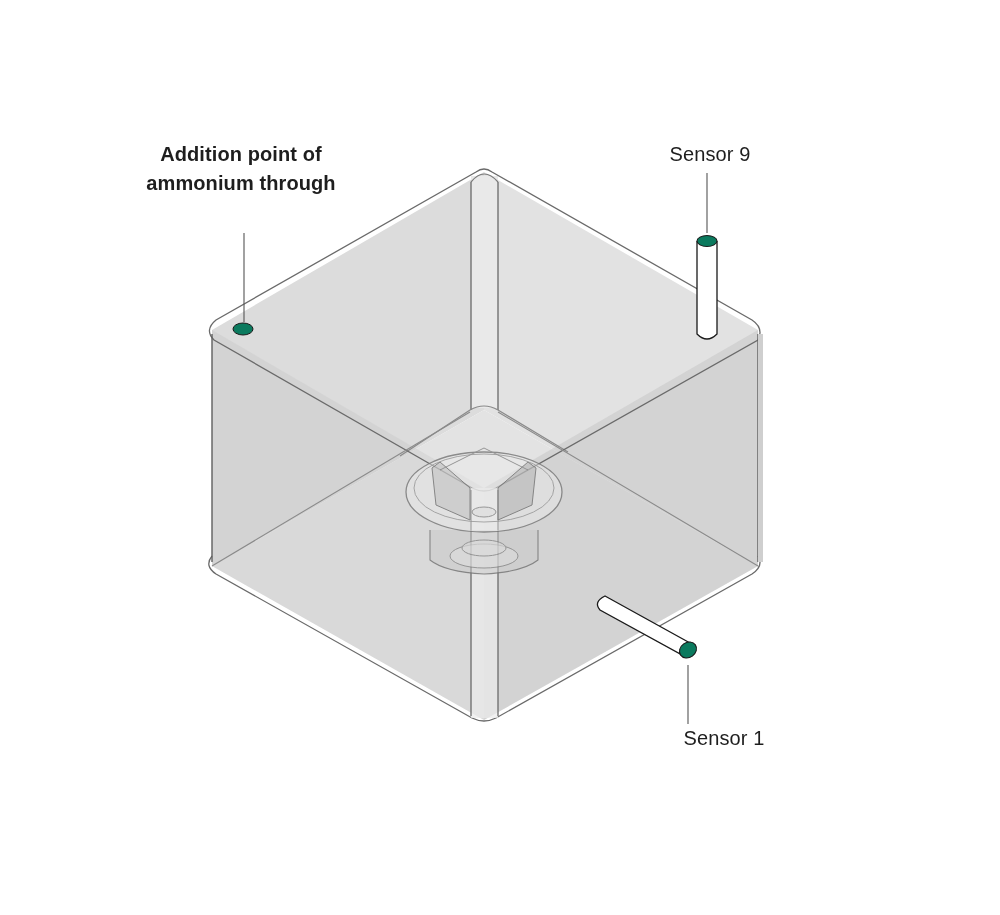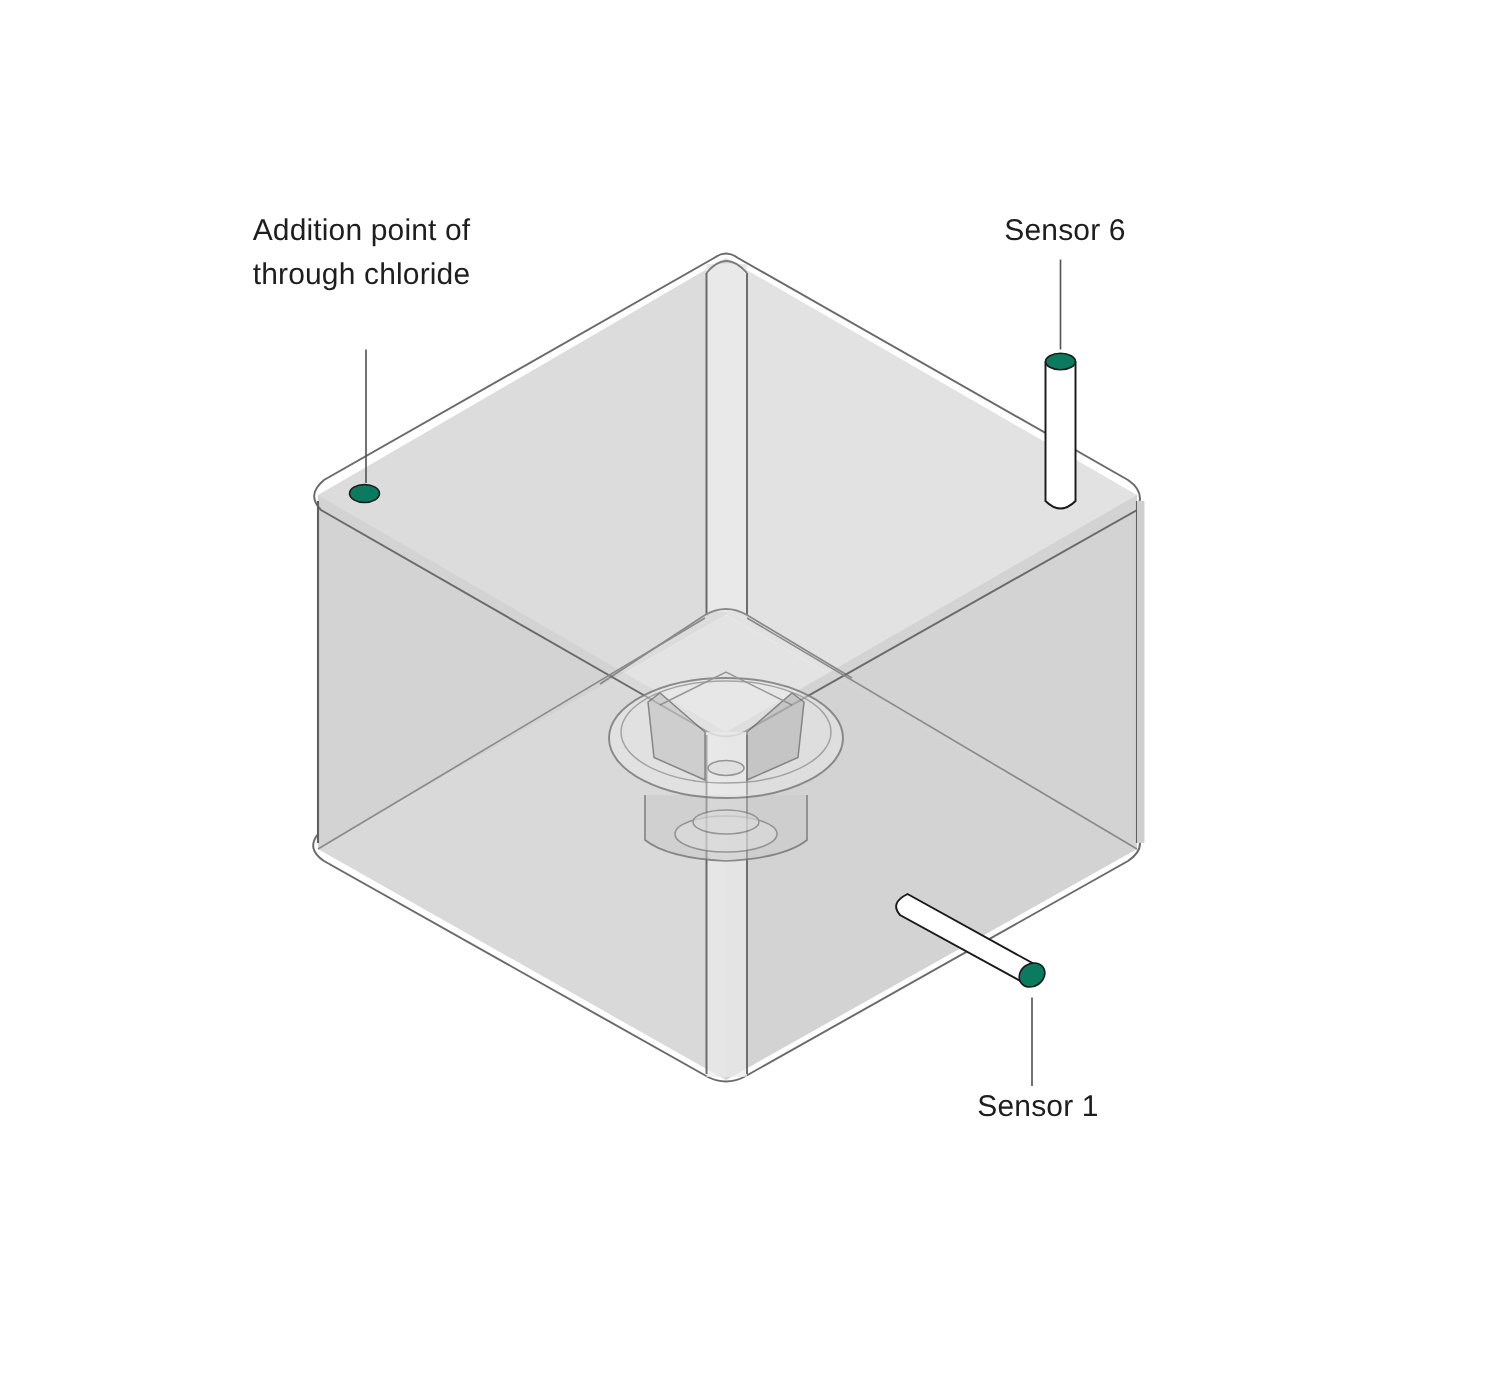--- a/index.html
+++ b/index.html
@@ -1,24 +1,24 @@
 <!DOCTYPE html>
 <html><head>
   <meta charset="utf-8">
   <style>
     html, body { margin: 0; padding: 0; background: #ffffff; }
     body { width: 1000px; height: 915px; position: relative; overflow: hidden;
            font-family: "Liberation Sans", "DejaVu Sans", sans-serif; }
     #figure { position: absolute; left: 0; top: 0; width: 1000px; height: 915px; }
     .label { position: absolute; color: #1e1e1e; font-size: 20px; line-height: 29px;
              text-align: center; white-space: nowrap; letter-spacing: 0.1px; }
-    .label span { display: block; }
+    .label span { display: block; font-weight: bold; }
     #label-addition { left: 131px; top: 140px; width: 220px; }
     #label-sensor2 { left: 650px; top: 140px; width: 120px; }
-    #label-sensor1 { left: 632px; top: 724px; width: 120px; }
+    #label-sensor1 { left: 664px; top: 724px; width: 120px; }
   </style>
 </head>
 <body>
 
 <div id="figure">
   <svg width="1000" height="915" viewBox="0 0 1000 915" xmlns="http://www.w3.org/2000/svg">
 
     <g>
 
       <polygon points="212,330 484,172 484,410 212,566" fill="#dcdcdc" stroke="none"></polygon>
@@ -79,17 +79,17 @@
 
     <g>
       <path d="M605,596 L690,643 L684,656 L600,610 Q593,602 605,596 Z" fill="#ffffff" stroke="#1a1a1a" stroke-width="1.3"></path>
       <ellipse cx="688" cy="650" rx="7.5" ry="9" transform="rotate(55 688 650)" fill="#0b7a5e" stroke="#1a1a1a" stroke-width="1.1"></ellipse>
       <line x1="688" y1="665" x2="688" y2="724" stroke="#555" stroke-width="1.1"></line>
     </g>
   </svg>
 
   <div id="label-addition" class="label">
     <span>Addition point of</span>
-    <span>through chloride</span>
+    <span>ammonium through</span>
   </div>
-  <div id="label-sensor2" class="label">Sensor 6</div>
+  <div id="label-sensor2" class="label">Sensor 9</div>
   <div id="label-sensor1" class="label">Sensor 1</div>
 </div>
 
 </body></html>

